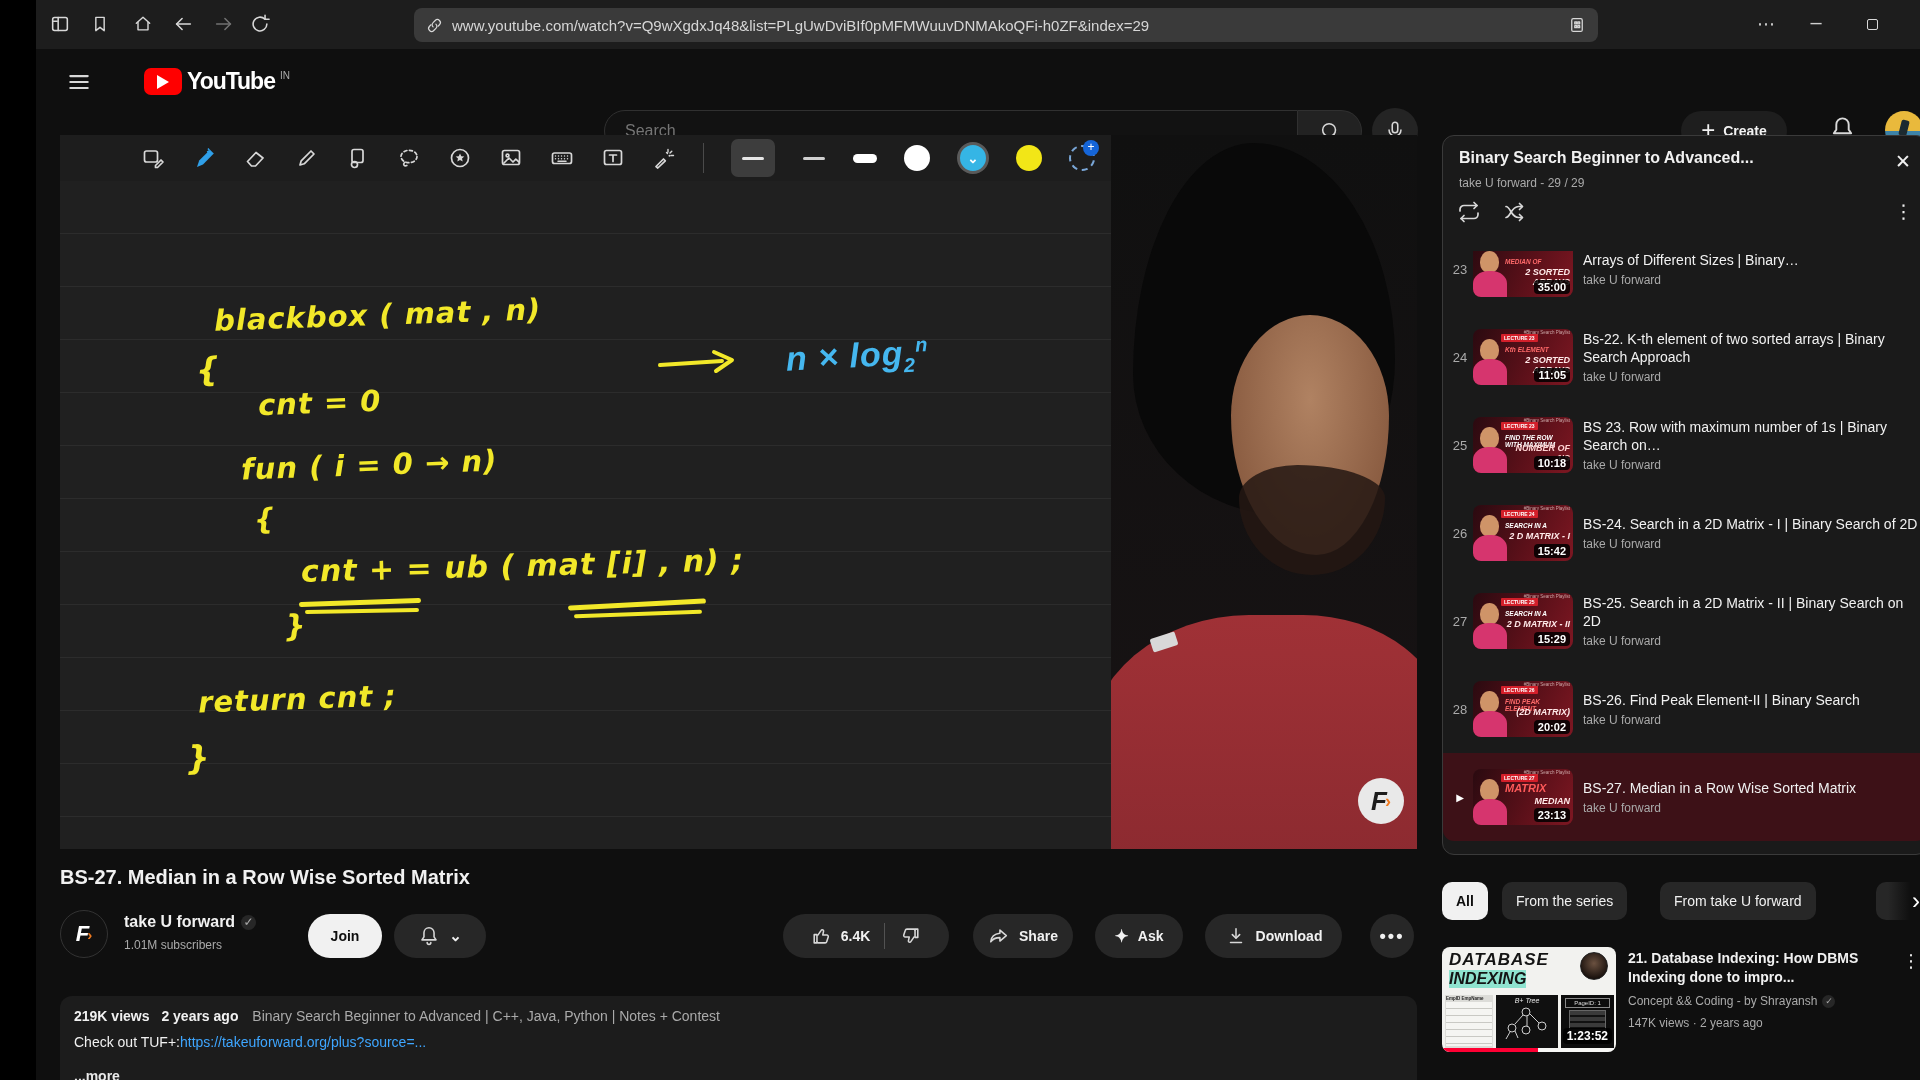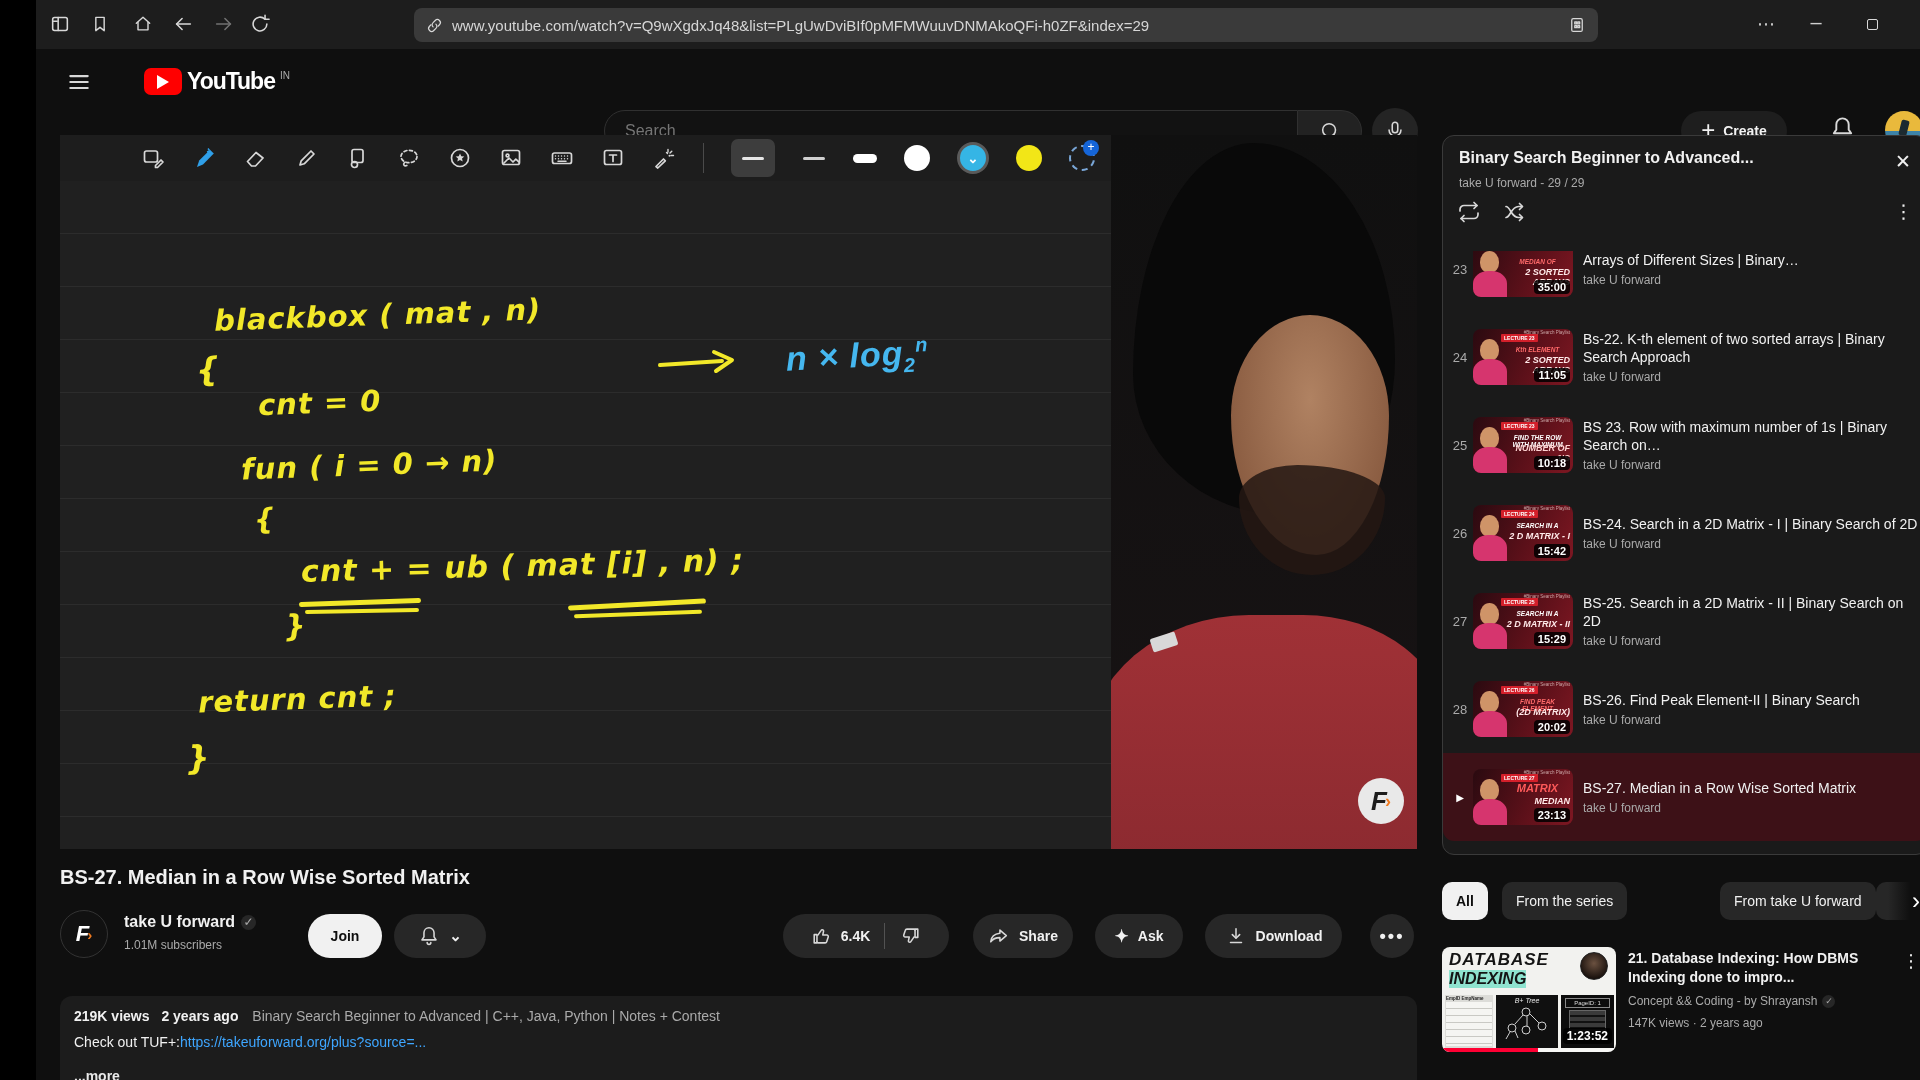--- a/index.html
+++ b/index.html
@@ -56,21 +56,21 @@
   
   .panel{left:1406px;top:135px;width:486px;height:720px;background:#1a1a1a;border:1px solid #3a3a3a;border-radius:12px;overflow:hidden;}
   .plist{position:absolute;left:0;top:115px;right:0;bottom:0;overflow:hidden;}
   .pitem{display:flex;align-items:center;height:88px;padding:4px 8px 4px 4px;}
   .pidx{width:26px;text-align:center;color:#aaa;font-size:13px;flex:none;}
   .thumb{position:relative;width:100px;height:56px;border-radius:8px;background:linear-gradient(115deg,#2a0a10,#5a1019 55%,#7e1722);overflow:hidden;flex:none;margin-right:10px;}
   .tface{position:absolute;left:7px;top:10px;width:19px;height:22px;background:#cf9468;border-radius:50% 50% 45% 45%;}
   .tshirt{position:absolute;left:0px;top:30px;width:34px;height:28px;background:#d6356e;border-radius:45% 45% 0 0;}
   .ttag{position:absolute;top:5px;left:28px;background:#d31f2a;color:#fff;font-size:5px;font-weight:bold;padding:1px 3px;border-radius:1px;}
   .tseries{position:absolute;top:1px;right:3px;font-size:4.5px;color:#c9a6a6;}
-  .t1{position:absolute;top:17px;left:32px;right:3px;color:#fff;font-size:6.5px;font-weight:bold;font-style:italic;text-align:center;}
+  .t1{position:absolute;top:17px;left:32px;right:3px;color:#fff;font-size:6.5px;font-weight:bold;font-style:italic;text-align:left;}
   .t2{position:absolute;top:26px;left:32px;right:3px;color:#ffe9e9;font-size:9px;font-weight:bold;font-style:italic;text-align:right;}
   .dur{position:absolute;right:3px;bottom:3px;background:rgba(0,0,0,.85);color:#fff;font-size:11px;font-weight:bold;padding:1px 4px;border-radius:4px;}
   .ptitle{color:#f1f1f1;font-size:14px;font-weight:500;line-height:18px;display:-webkit-box;-webkit-line-clamp:2;-webkit-box-orient:vertical;overflow:hidden;}
   .pchan{color:#aaa;font-size:12px;margin-top:4px;}
 
   .chip{height:38px;border-radius:10px;background:#272727;color:#f1f1f1;font-size:14px;font-weight:500;display:flex;align-items:center;justify-content:center;padding:0 14px;position:absolute;top:882px;}
   .rec-thumb{left:1406px;top:947px;width:174px;height:105px;border-radius:8px;background:#f2f2ef;overflow:hidden;}
 </style>
 </head>
 <body>
@@ -524,21 +524,21 @@
         <span style="min-width:0">
           <div class="ptitle">BS-27. Median in a Row Wise Sorted Matrix</div>
           <div class="pchan">take U forward</div>
         </span>
       </div>
     </div>
   </div>
 
   <div class="abs chip" style="left:1406px;background:#f1f1f1;color:#0f0f0f;font-weight:bold">All</div>
   <div class="abs chip" style="left:1466px">From the series</div>
-  <div class="abs chip" style="left:1684px">From take U forward</div>
+  <div class="abs chip" style="left:1624px">From take U forward</div>
   <div class="abs chip" style="left:1840px;width:80px"></div>
   <div class="abs" style="left:1852px;top:882px;width:56px;height:38px;display:flex;align-items:center;justify-content:center;background:linear-gradient(90deg,transparent,#0f0f0f 40%);color:#fff;font-size:24px">›</div>
 
   <div class="abs rec-thumb">
     <div style="position:absolute;left:7px;top:3px;font-size:17px;font-weight:900;font-style:italic;color:#141414;letter-spacing:1px">DATABASE</div>
     <div style="position:absolute;left:7px;top:23px;font-size:16px;font-weight:900;font-style:italic;color:#141414;background:#8fe3cf;padding:0 0">INDEXING</div>
     <div style="position:absolute;right:8px;top:5px;width:28px;height:28px;border-radius:50%;background:radial-gradient(circle at 50% 40%,#6b5140,#18100c 75%);border:1px solid #222"></div>
     <div style="position:absolute;left:3px;top:48px;width:48px;height:53px;background:#dcdcd8;font-size:4.5px;color:#222;padding:1px">
       <span style="font-weight:bold">EmpID</span> <span style="font-weight:bold">EmpName</span>
       <div style="margin-top:1px;height:44px;background:repeating-linear-gradient(180deg,#f5f5f2 0 6px,#c9c9c4 6px 7px)"></div>

